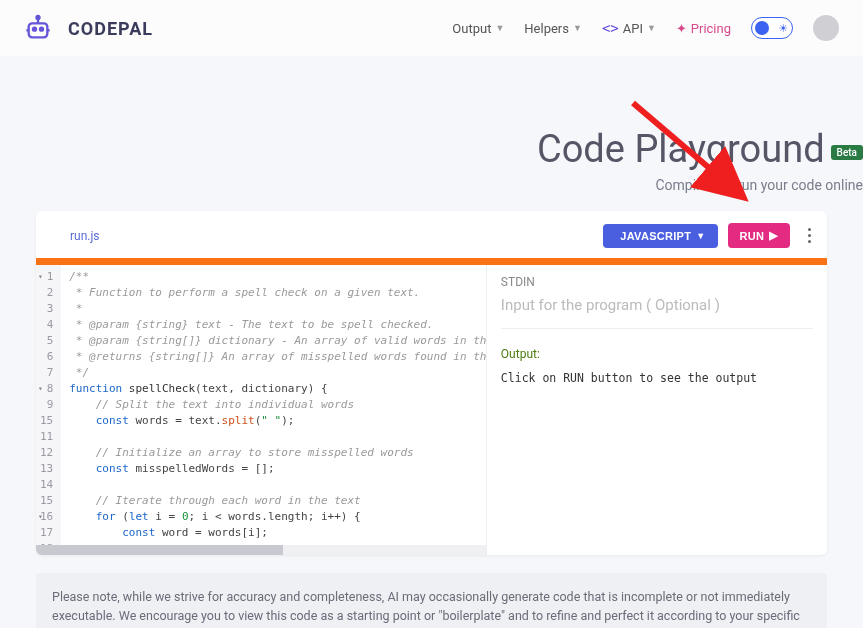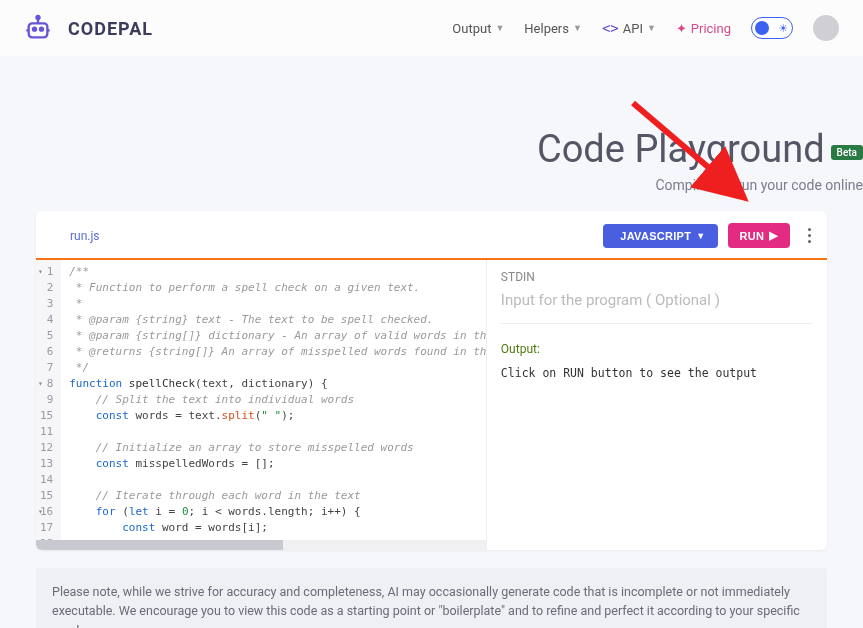--- a/index.html
+++ b/index.html
@@ -18,21 +18,21 @@
     .toggle-knob { width:14px; height:14px; background:#3b62f0; border-radius:50%; position:absolute; left:3px; }
     .toggle-sun { position:absolute; right:4px; font-size:11px; color:#3b62f0; }
     .avatar { width:26px; height:26px; background:#d0cfd4; border-radius:50%; }
 
     .title-block { text-align:right; margin-top:71px; }
     .title { font-size:38px; color:#556; font-weight:400; display:inline-block; }
     .beta { display:inline-block; background:#2a7a43; color:#fff; font-size:10px; padding:2px 6px; border-radius:3px; vertical-align:6px; margin-left:6px; font-weight:500; }
     .subtitle { color:#7a7d8c; font-size:14px; margin-top:6px; }
 
     .panel { margin:18px 36px 0; background:#fff; border-radius:6px; box-shadow:0 1px 3px rgba(0,0,0,0.06); overflow:hidden; }
-    .panel-head { display:flex; align-items:center; padding:12px 16px 10px; border-bottom:2px solid #f97316; min-height:40px; }
+    .panel-head { display:flex; align-items:center; padding:12px 16px 10px; border-bottom:7px solid #f97316; min-height:40px; }
     .tab { color:#5a6bd6; font-size:12px; margin-left:18px; }
     .spacer { flex:1; }
     .btn { padding:6px 12px; border-radius:4px; font-size:11px; font-weight:600; color:#fff; display:flex; align-items:center; gap:5px; border:none; cursor:pointer; letter-spacing:.3px; }
     .btn-lang { background:#4a5fe0;padding-left:17px; }
     .btn-run { background:#e22b81; margin-left:10px; }
     .menu-dots { margin-left:18px; display:flex; flex-direction:column; gap:3px; cursor:pointer; }
     .menu-dots span { width:3px; height:3px; background:#666; border-radius:50%; }
 
     .panel-body { display:flex; height:290px; }
     .editor { width:57%; display:flex; font-family:Consolas,Monaco,monospace; font-size:11px; border-right:1px solid #eee; position:relative; overflow:hidden; }

